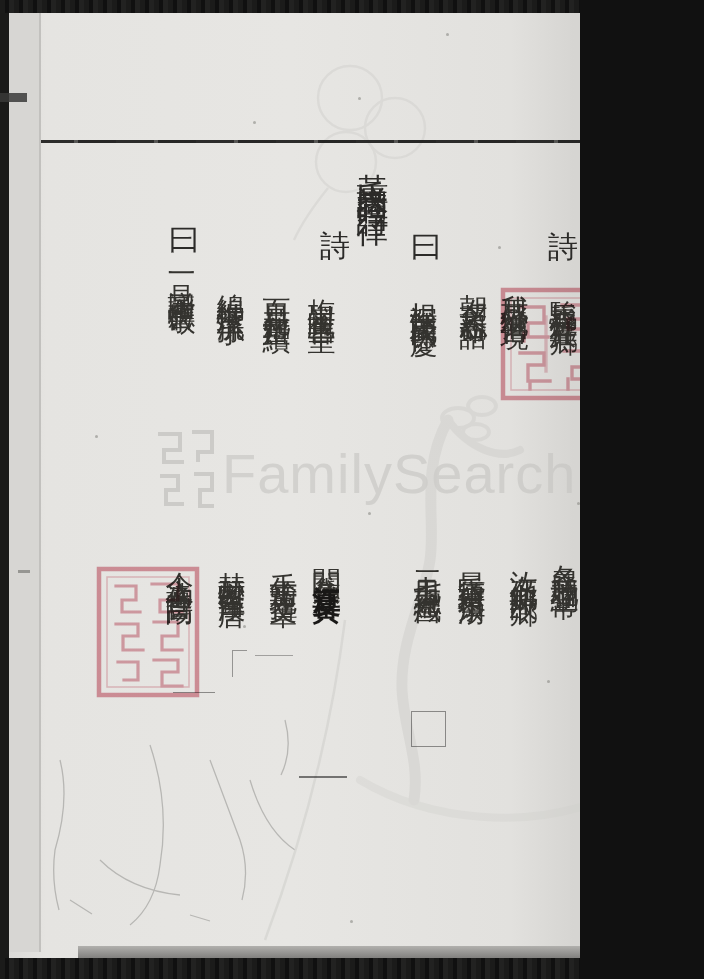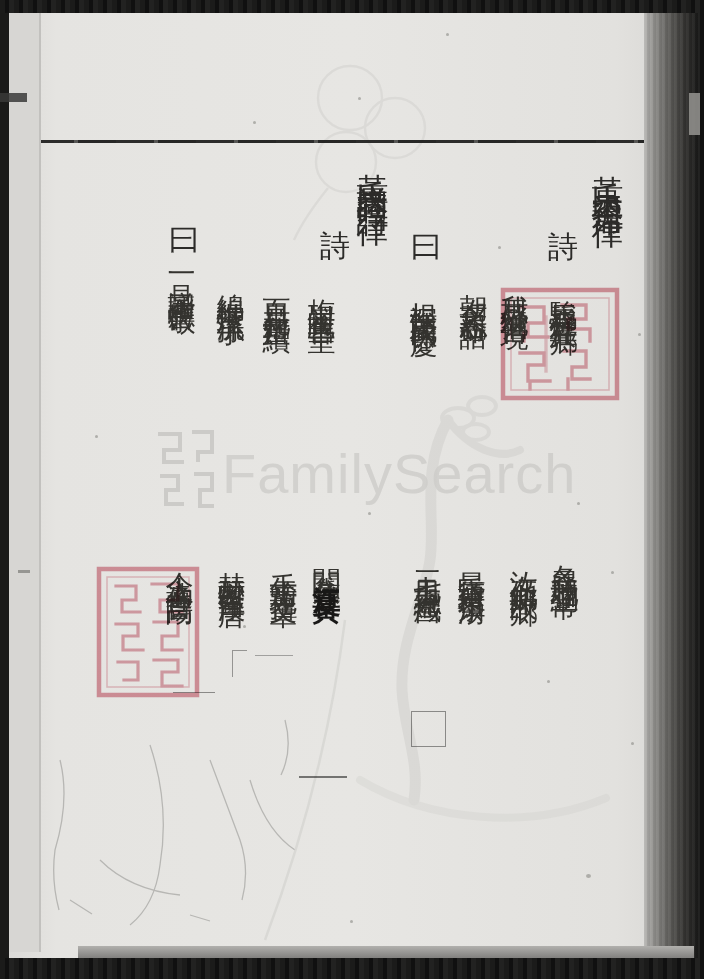--- a/index.html
+++ b/index.html
@@ -1,16 +1,16 @@
 <!DOCTYPE html>
 <html><head>
 <meta charset="utf-8">
 <style>
   html,body{margin:0;padding:0;background:#111;}
-  #stage{position:relative;width:700px;height:979px;overflow:hidden;
+  #stage{position:relative;width:580px;height:979px;overflow:hidden;
          background:linear-gradient(to right,#d8d7d4 0%, #e5e4e1 8%, #e7e6e3 50%, #e2e1de 88%, #d6d5d2 99%);
          font-family:"Liberation Serif","DejaVu Serif",serif;}
   
   .z-wm{z-index:1;} .z-mark{z-index:2;} .z-text{z-index:3;} .z-seal{z-index:4;} .z-anno{z-index:5;} .z-edge{z-index:6;}
   
   .vcol{position:absolute;writing-mode:vertical-rl;text-orientation:upright;line-height:1;
         color:#34332f;white-space:nowrap;}
   .poem{font-size:28px;letter-spacing:4.5px;}
   .title{font-size:32px;letter-spacing:6px;color:#2c2b29;}
   .label{font-size:30px;color:#2c2b29;}

